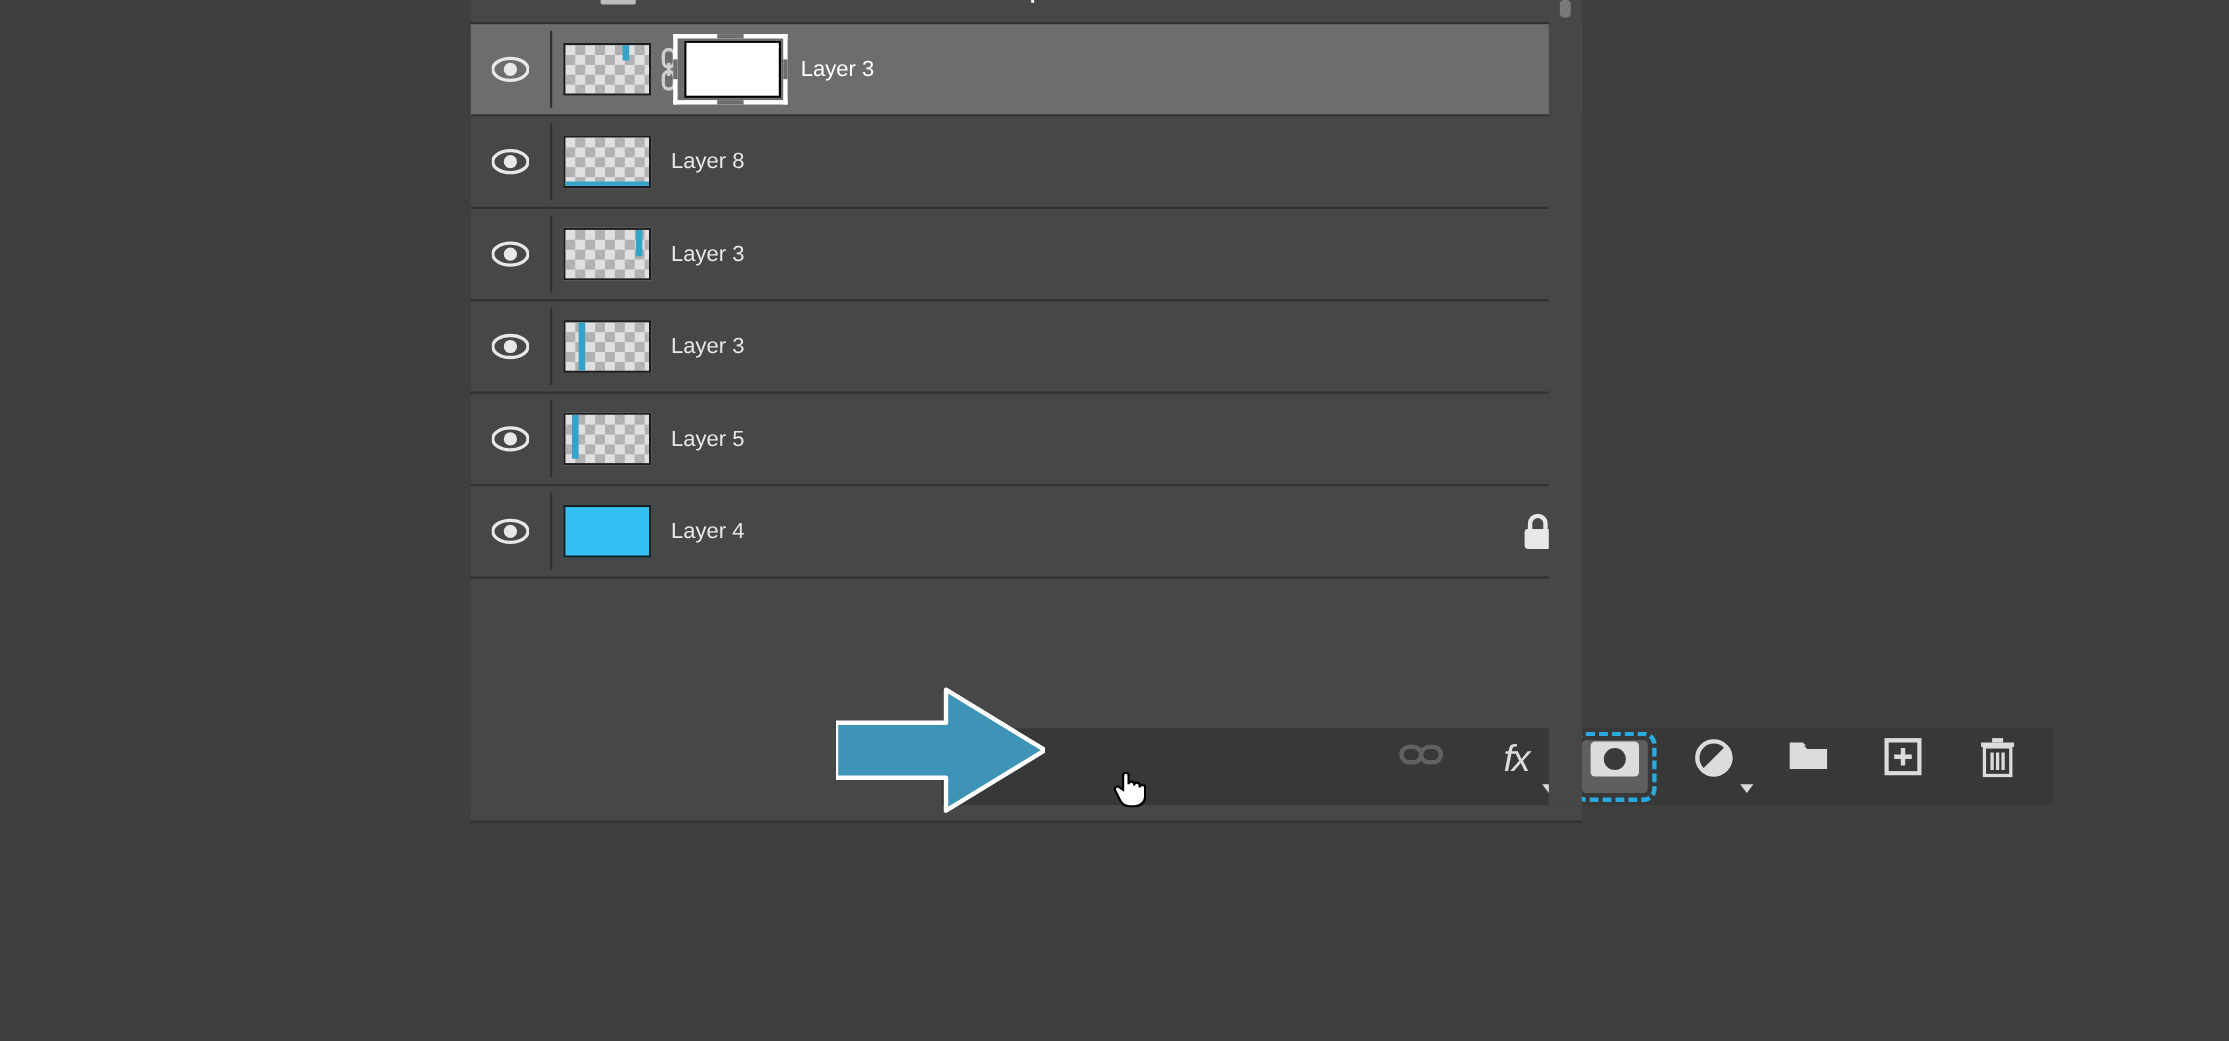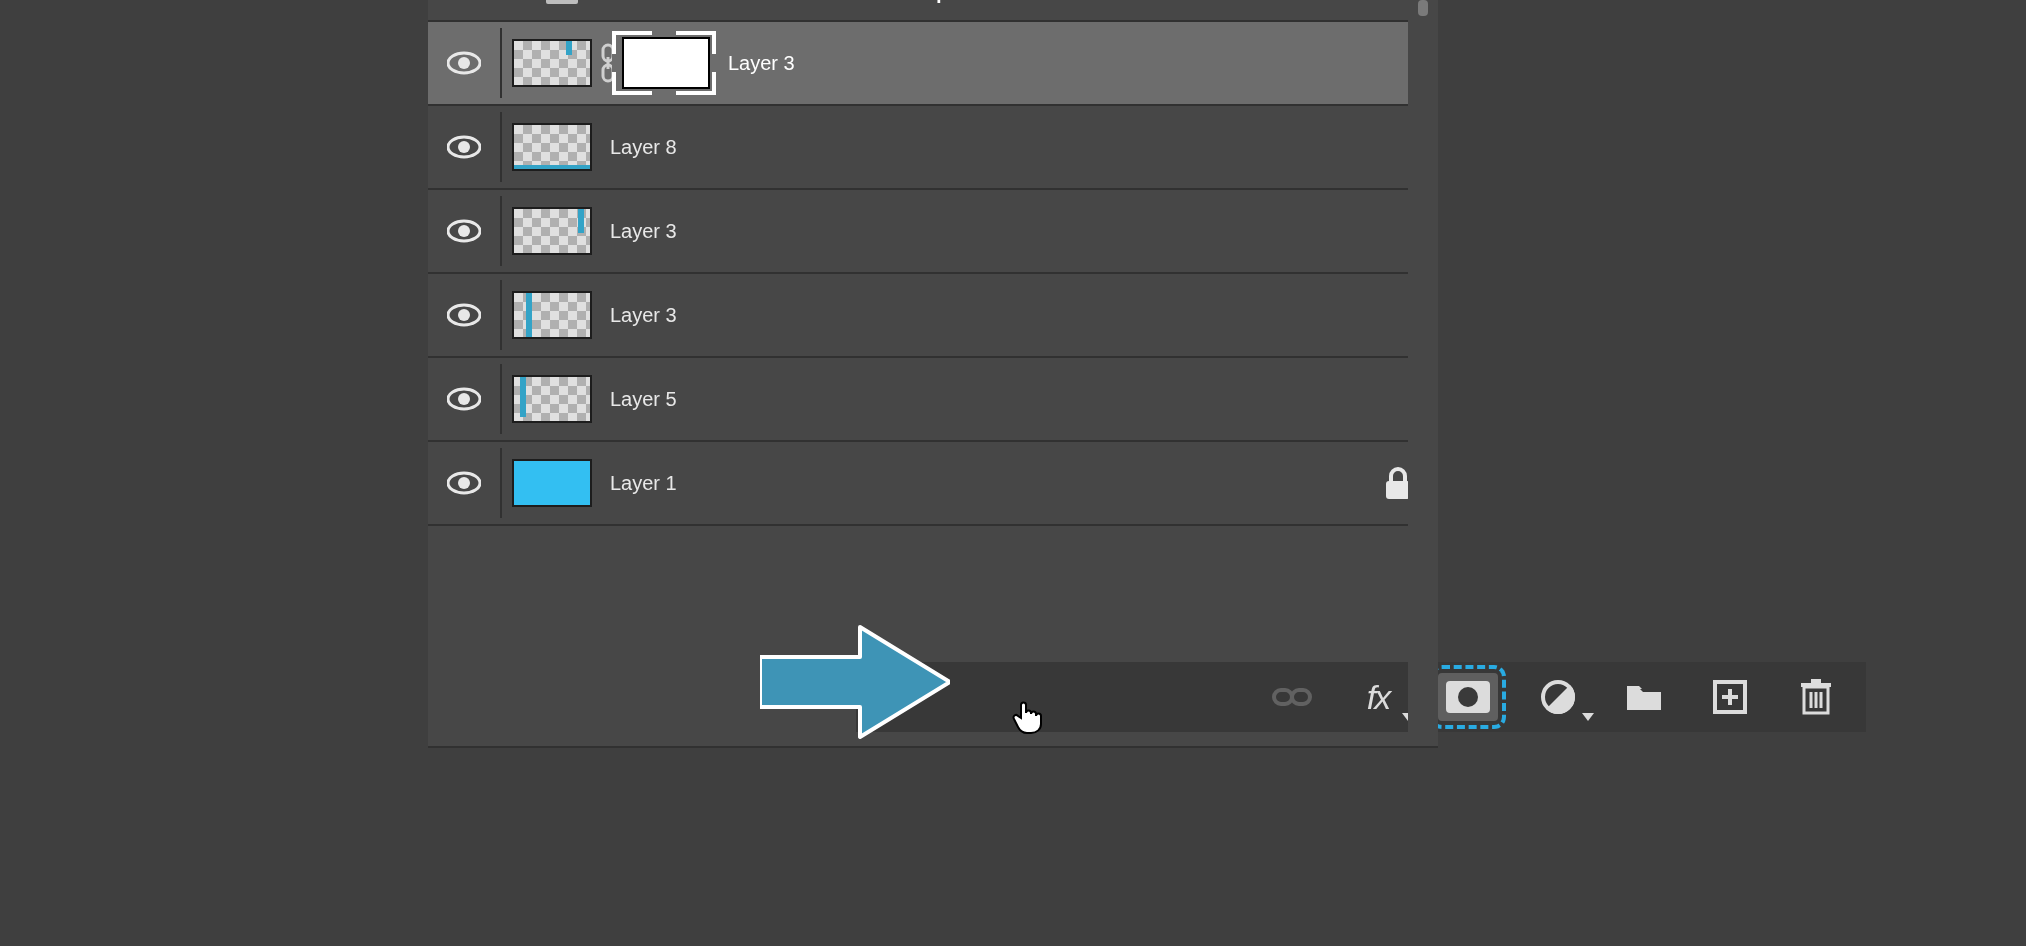--- a/index.html
+++ b/index.html
@@ -192,21 +192,21 @@
     height:70px;
     background:#383838;
     display:flex;
     align-items:center;
     justify-content:flex-end;
     gap:34px;
     padding-right:24px;
   }
   .tb-btn{
     width:52px;height:52px;
-    display:flex;align-items:center;justify-content:center;
+    display:flex;justify-content:center;
     color:#dcdcdc;
     cursor:pointer;
     position:relative;
   }
   .tb-btn .menu-tri{
     position:absolute;
     right:-10px;bottom:2px;
     width:0;height:0;
     border-left:6px solid transparent;
     border-right:6px solid transparent;
@@ -349,21 +349,21 @@
 
     <div class="layer-row">
       <div class="vis-cell">
         <svg width="34" height="24" viewBox="0 0 34 24">
           <ellipse cx="17" cy="12" rx="16" ry="10" fill="none" stroke="#e8e8e8" stroke-width="3"></ellipse>
           <circle cx="17" cy="12" r="6" fill="#e8e8e8"></circle>
         </svg>
       </div>
       <div class="vis-sep"></div>
       <div class="thumb solid-blue"></div>
-      <span class="layer-name">Layer 1</span>
+      <span class="layer-name">Layer 4</span>
       <svg class="lock-icon" width="28" height="32" viewBox="0 0 28 32">
         <rect x="2" y="14" width="24" height="18" rx="3" fill="#e8e8e8"></rect>
         <path d="M7 14 V9 a7 7 0 0 1 14 0 V14" fill="none" stroke="#e8e8e8" stroke-width="4"></path>
       </svg>
     </div>
 
     <div class="panel-empty"></div>
 
     <div class="bottom-bar-toolbar">
 

